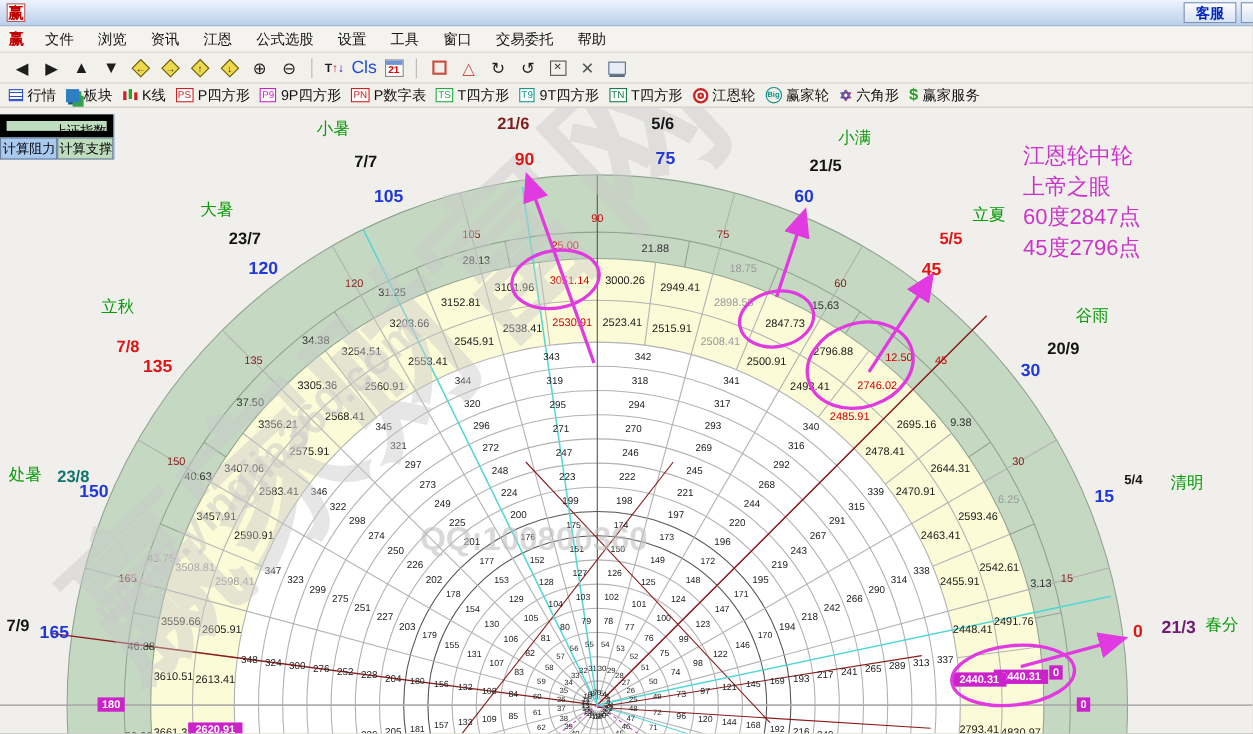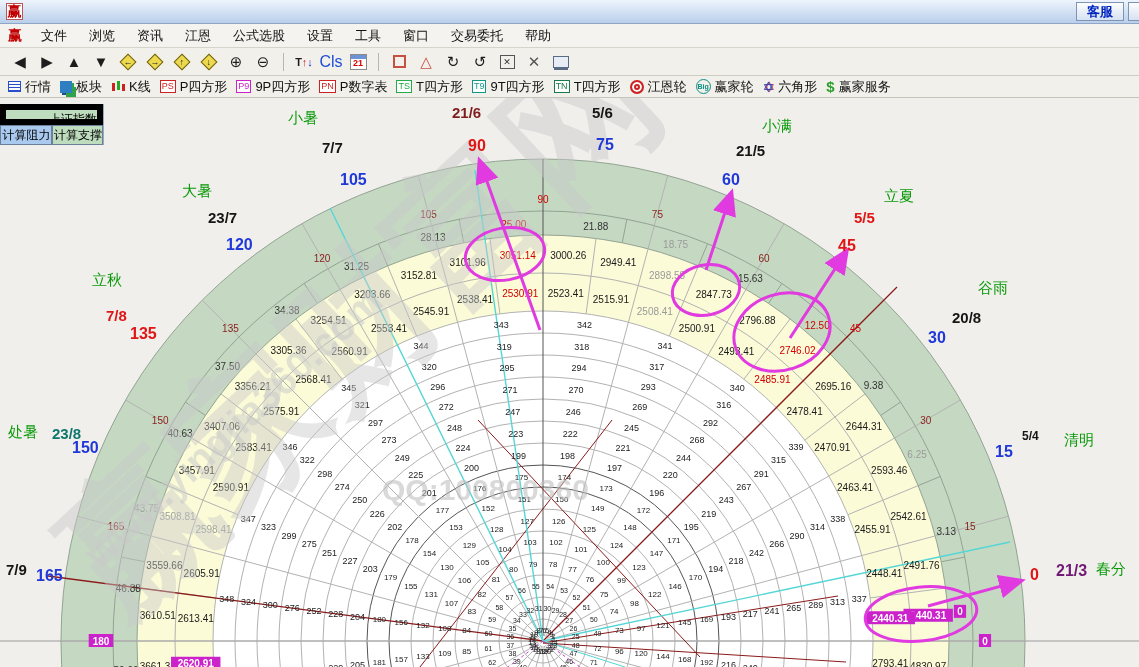--- a/index.html
+++ b/index.html
@@ -871,41 +871,47 @@
         <div class="plabel" style="left: 468px; top: 40px; color: rgb(224, 21, 21); font-size: 16px;">90</div>
         <div class="plabel" style="left: 592px; top: 7px; color: rgb(21, 21, 21); font-size: 15px;">5/6</div>
         <div class="plabel" style="left: 596px; top: 39px; color: rgb(32, 56, 216); font-size: 16px;">75</div>
         <div class="plabel" style="left: 762px; top: 20px; color: rgb(10, 154, 10); font-size: 15px; font-weight: normal;">小满</div>
         <div class="plabel" style="left: 736px; top: 45px; color: rgb(21, 21, 21); font-size: 15px;">21/5</div>
         <div class="plabel" style="left: 722px; top: 74px; color: rgb(32, 56, 216); font-size: 16px;">60</div>
         <div class="plabel" style="left: 884px; top: 90px; color: rgb(10, 154, 10); font-size: 15px; font-weight: normal;">立夏</div>
         <div class="plabel" style="left: 854px; top: 112px; color: rgb(224, 21, 21); font-size: 15px;">5/5</div>
         <div class="plabel" style="left: 838px; top: 140px; color: rgb(224, 21, 21); font-size: 16px;">45</div>
         <div class="plabel" style="left: 978px; top: 182px; color: rgb(10, 154, 10); font-size: 15px; font-weight: normal;">谷雨</div>
-        <div class="plabel" style="left: 952px; top: 212px; color: rgb(21, 21, 21); font-size: 15px;">20/8</div>
+        <div class="plabel" style="left: 952px; top: 212px; color: rgb(21, 21, 21); font-size: 15px;">20/9</div>
         <div class="plabel" style="left: 928px; top: 232px; color: rgb(32, 56, 216); font-size: 16px;">30</div>
         <div class="plabel" style="left: 1064px; top: 334px; color: rgb(10, 154, 10); font-size: 15px; font-weight: normal;">清明</div>
         <div class="plabel" style="left: 1022px; top: 332px; color: rgb(21, 21, 21); font-size: 12px;">5/4</div>
         <div class="plabel" style="left: 995px; top: 346px; color: rgb(32, 56, 216); font-size: 16px;">15</div>
         <div class="plabel" style="left: 1096px; top: 463px; color: rgb(10, 154, 10); font-size: 15px; font-weight: normal;">春分</div>
         <div class="plabel" style="left: 1056px; top: 465px; color: #701a75; font-size: 16px;">21/3</div>
         <div class="plabel" style="left: 1030px; top: 469px; color: rgb(224, 21, 21); font-size: 16px;">0</div>
         <div class="plabel" style="left: 182px; top: 85px; color: rgb(10, 154, 10); font-size: 15px; font-weight: normal;">大暑</div>
         <div class="plabel" style="left: 208px; top: 112px; color: rgb(21, 21, 21); font-size: 15px;">23/7</div>
         <div class="plabel" style="left: 226px; top: 139px; color: rgb(32, 56, 216); font-size: 16px;">120</div>
         <div class="plabel" style="left: 92px; top: 174px; color: rgb(10, 154, 10); font-size: 15px; font-weight: normal;">立秋</div>
         <div class="plabel" style="left: 106px; top: 210px; color: rgb(224, 21, 21); font-size: 15px;">7/8</div>
         <div class="plabel" style="left: 130px; top: 228px; color: rgb(224, 21, 21); font-size: 16px;">135</div>
         <div class="plabel" style="left: 8px; top: 326px; color: rgb(10, 154, 10); font-size: 15px; font-weight: normal;">处暑</div>
         <div class="plabel" style="left: 52px; top: 328px; color: #0f766e; font-size: 15px;">23/8</div>
         <div class="plabel" style="left: 72px; top: 342px; color: rgb(32, 56, 216); font-size: 16px;">150</div>
         <div class="plabel" style="left: 6px; top: 464px; color: rgb(21, 21, 21); font-size: 15px; text-align: center;">7/9</div>
         <div class="plabel" style="left: 36px; top: 470px; color: rgb(32, 56, 216); font-size: 16px;">165</div>
       </div>
 
+    <div class="anno" id="anno" style="left: 930px; top: 30px; color: rgb(204, 51, 204);">
+        <div>江恩轮中轮</div>
+        <div>上帝之眼</div>
+        <div>60度2847点</div>
+        <div>45度2796点</div>
+      </div>
 
     <div class="qpanel">
       <div class="qhead">上证指数</div>
       <div class="qbtns">
         <div class="qbtn b1">计算阻力</div>
         <div class="qbtn b2">计算支撑</div>
       </div>
     </div>
   </div>
 

